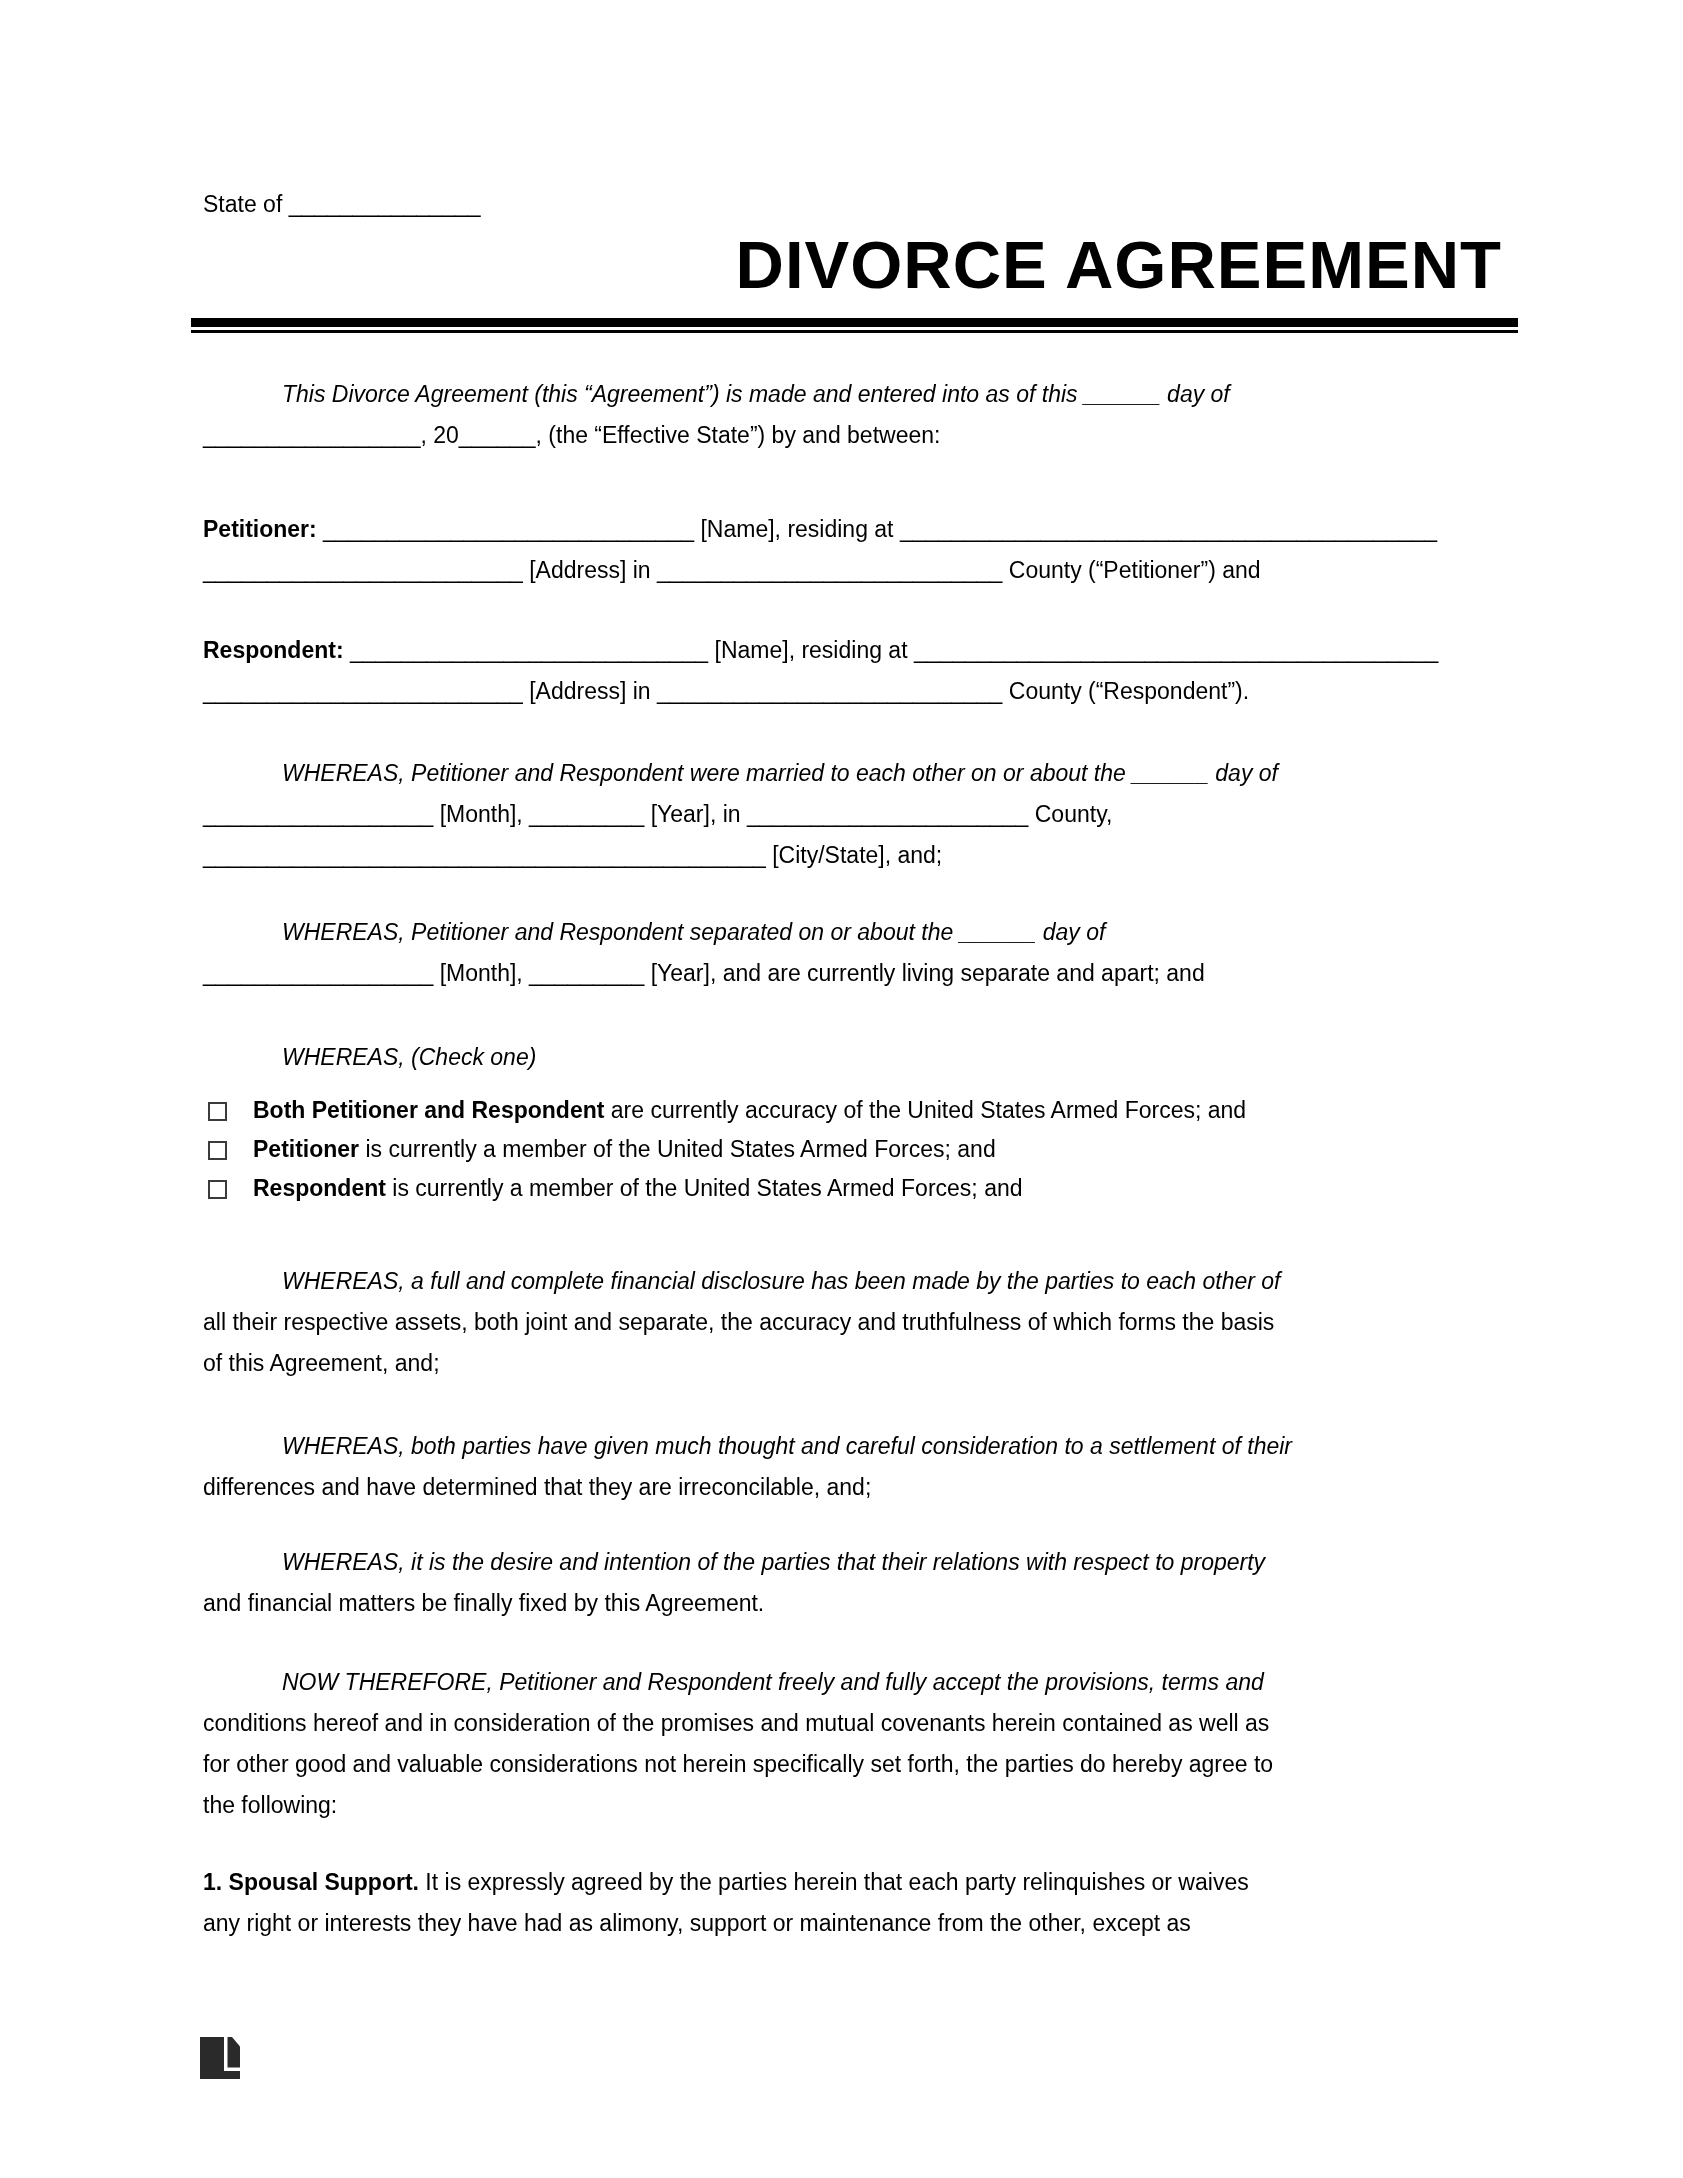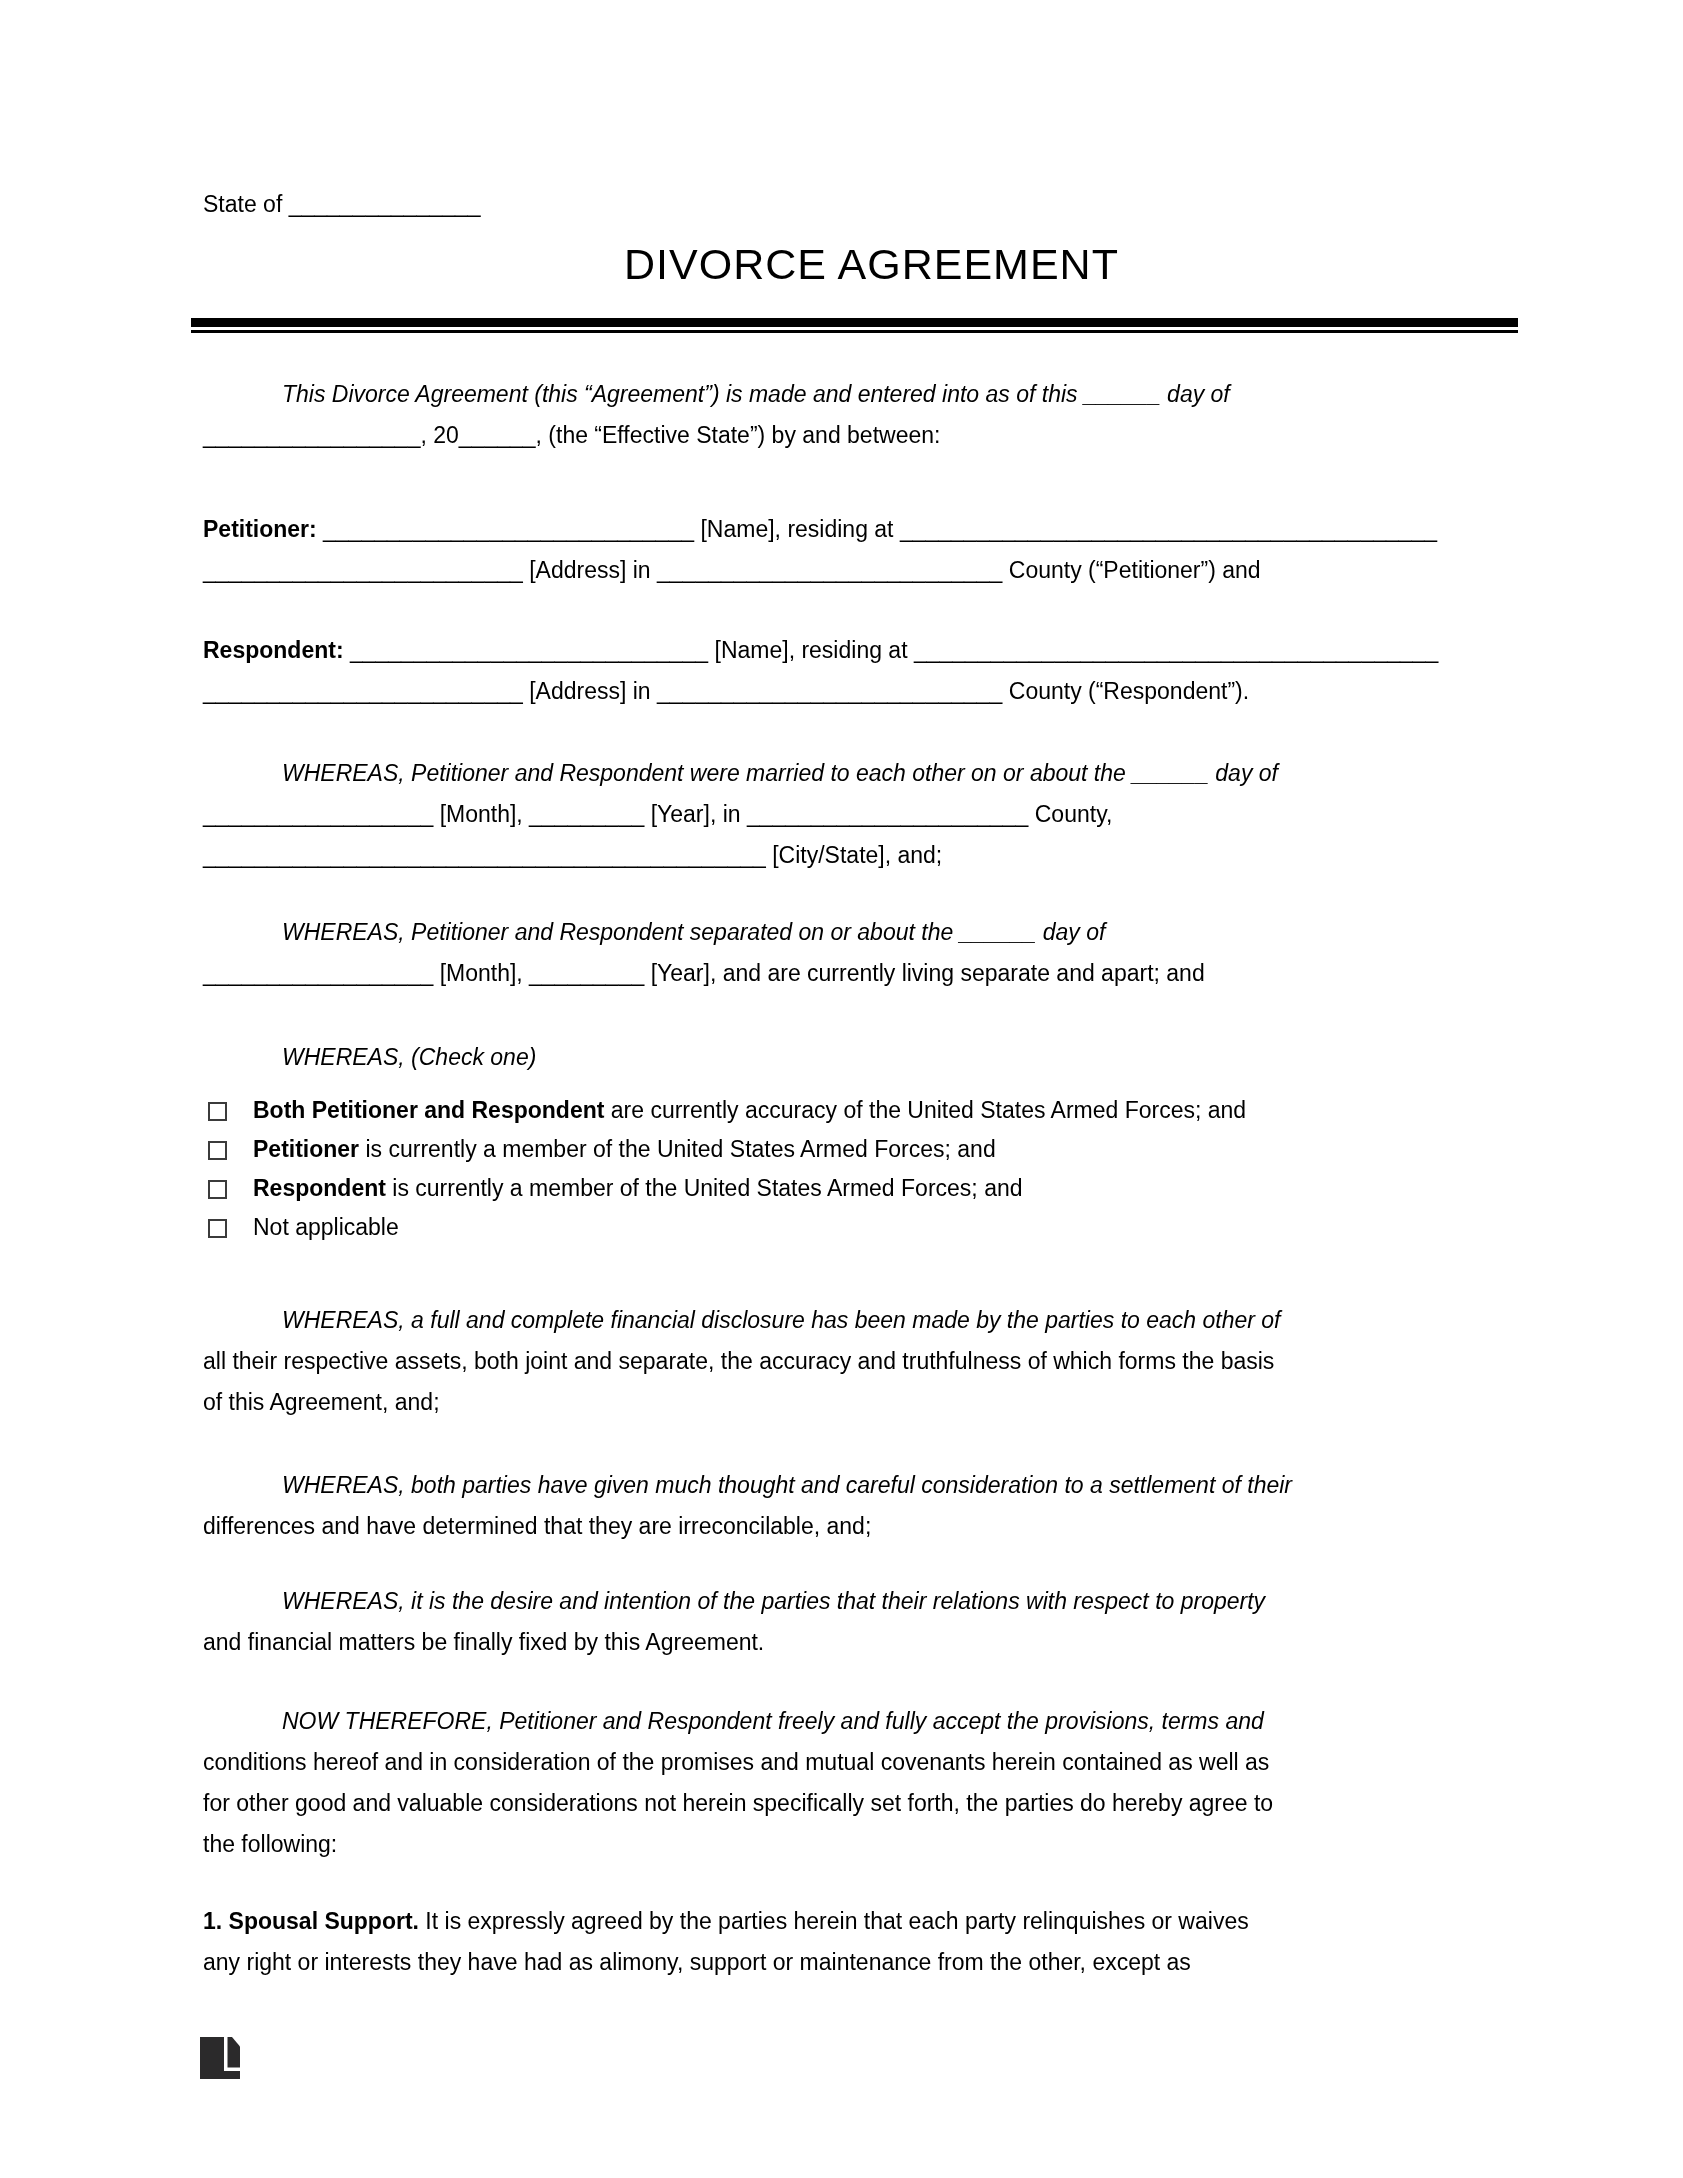--- a/index.html
+++ b/index.html
@@ -7,22 +7,22 @@
     width:1683px;height:2178px;position:relative;overflow:hidden;
     font-family:"Liberation Sans", sans-serif;color:#000;font-size:23px;
   }
   .page{position:absolute;inset:0;background:#fff;}
   .doc{position:absolute;left:203px;top:0;width:1299px;}
   .ln{line-height:41px;white-space:nowrap;}
   .ind{padding-left:79px;font-style:italic;}
   .b{font-weight:bold;}
   .state{margin-top:184px;}
   .title{
-    margin:8px 0 0 0;padding-left:38px;font-size:43px;line-height:63px;
-    font-weight:normal;text-align:center;letter-spacing:1px;white-space:nowrap;
+    margin:8px 0 0 0;padding-left:38px;font-size:67px;line-height:63px;
+    font-weight:bold;text-align:right;letter-spacing:1px;white-space:nowrap;
   }
   .rule{
     margin:22px -16px 0 -12px;height:3px;
     border-top:9px solid #000;border-bottom:3px solid #000;
   }
   .para{margin:0;}
   .g-intro{margin-top:41px;margin-bottom:53px;}
   .g-pet{margin-bottom:39px;}
   .g-resp{margin-bottom:41px;}
   .g-mar{margin-bottom:36px;}
@@ -80,21 +80,20 @@
     </div>
 
     <div class="para g-chk">
       <div class="ln ind">WHEREAS, (Check one)</div>
     </div>
 
     <div class="para g-boxes">
       <div class="cb-row"><span class="box"></span><span class="b">Both Petitioner and Respondent</span><span> are currently accuracy of the United States Armed Forces; and</span></div>
       <div class="cb-row"><span class="box"></span><span class="b">Petitioner</span><span> is currently a member of the United States Armed Forces; and</span></div>
       <div class="cb-row"><span class="box"></span><span class="b">Respondent</span><span> is currently a member of the United States Armed Forces; and</span></div>
-      <div class="cb-row"><span class="box"></span><span class="b"></span><span>Not applicable</span></div>
     </div>
 
     <div class="para g-fd">
       <div class="ln ind">WHEREAS, a full and complete financial disclosure has been made by the parties to each other of</div>
       <div class="ln">all their respective assets, both joint and separate, the accuracy and truthfulness of which forms the basis</div>
       <div class="ln">of this Agreement, and;</div>
     </div>
 
     <div class="para g-bp">
       <div class="ln ind">WHEREAS, both parties have given much thought and careful consideration to a settlement of their</div>

